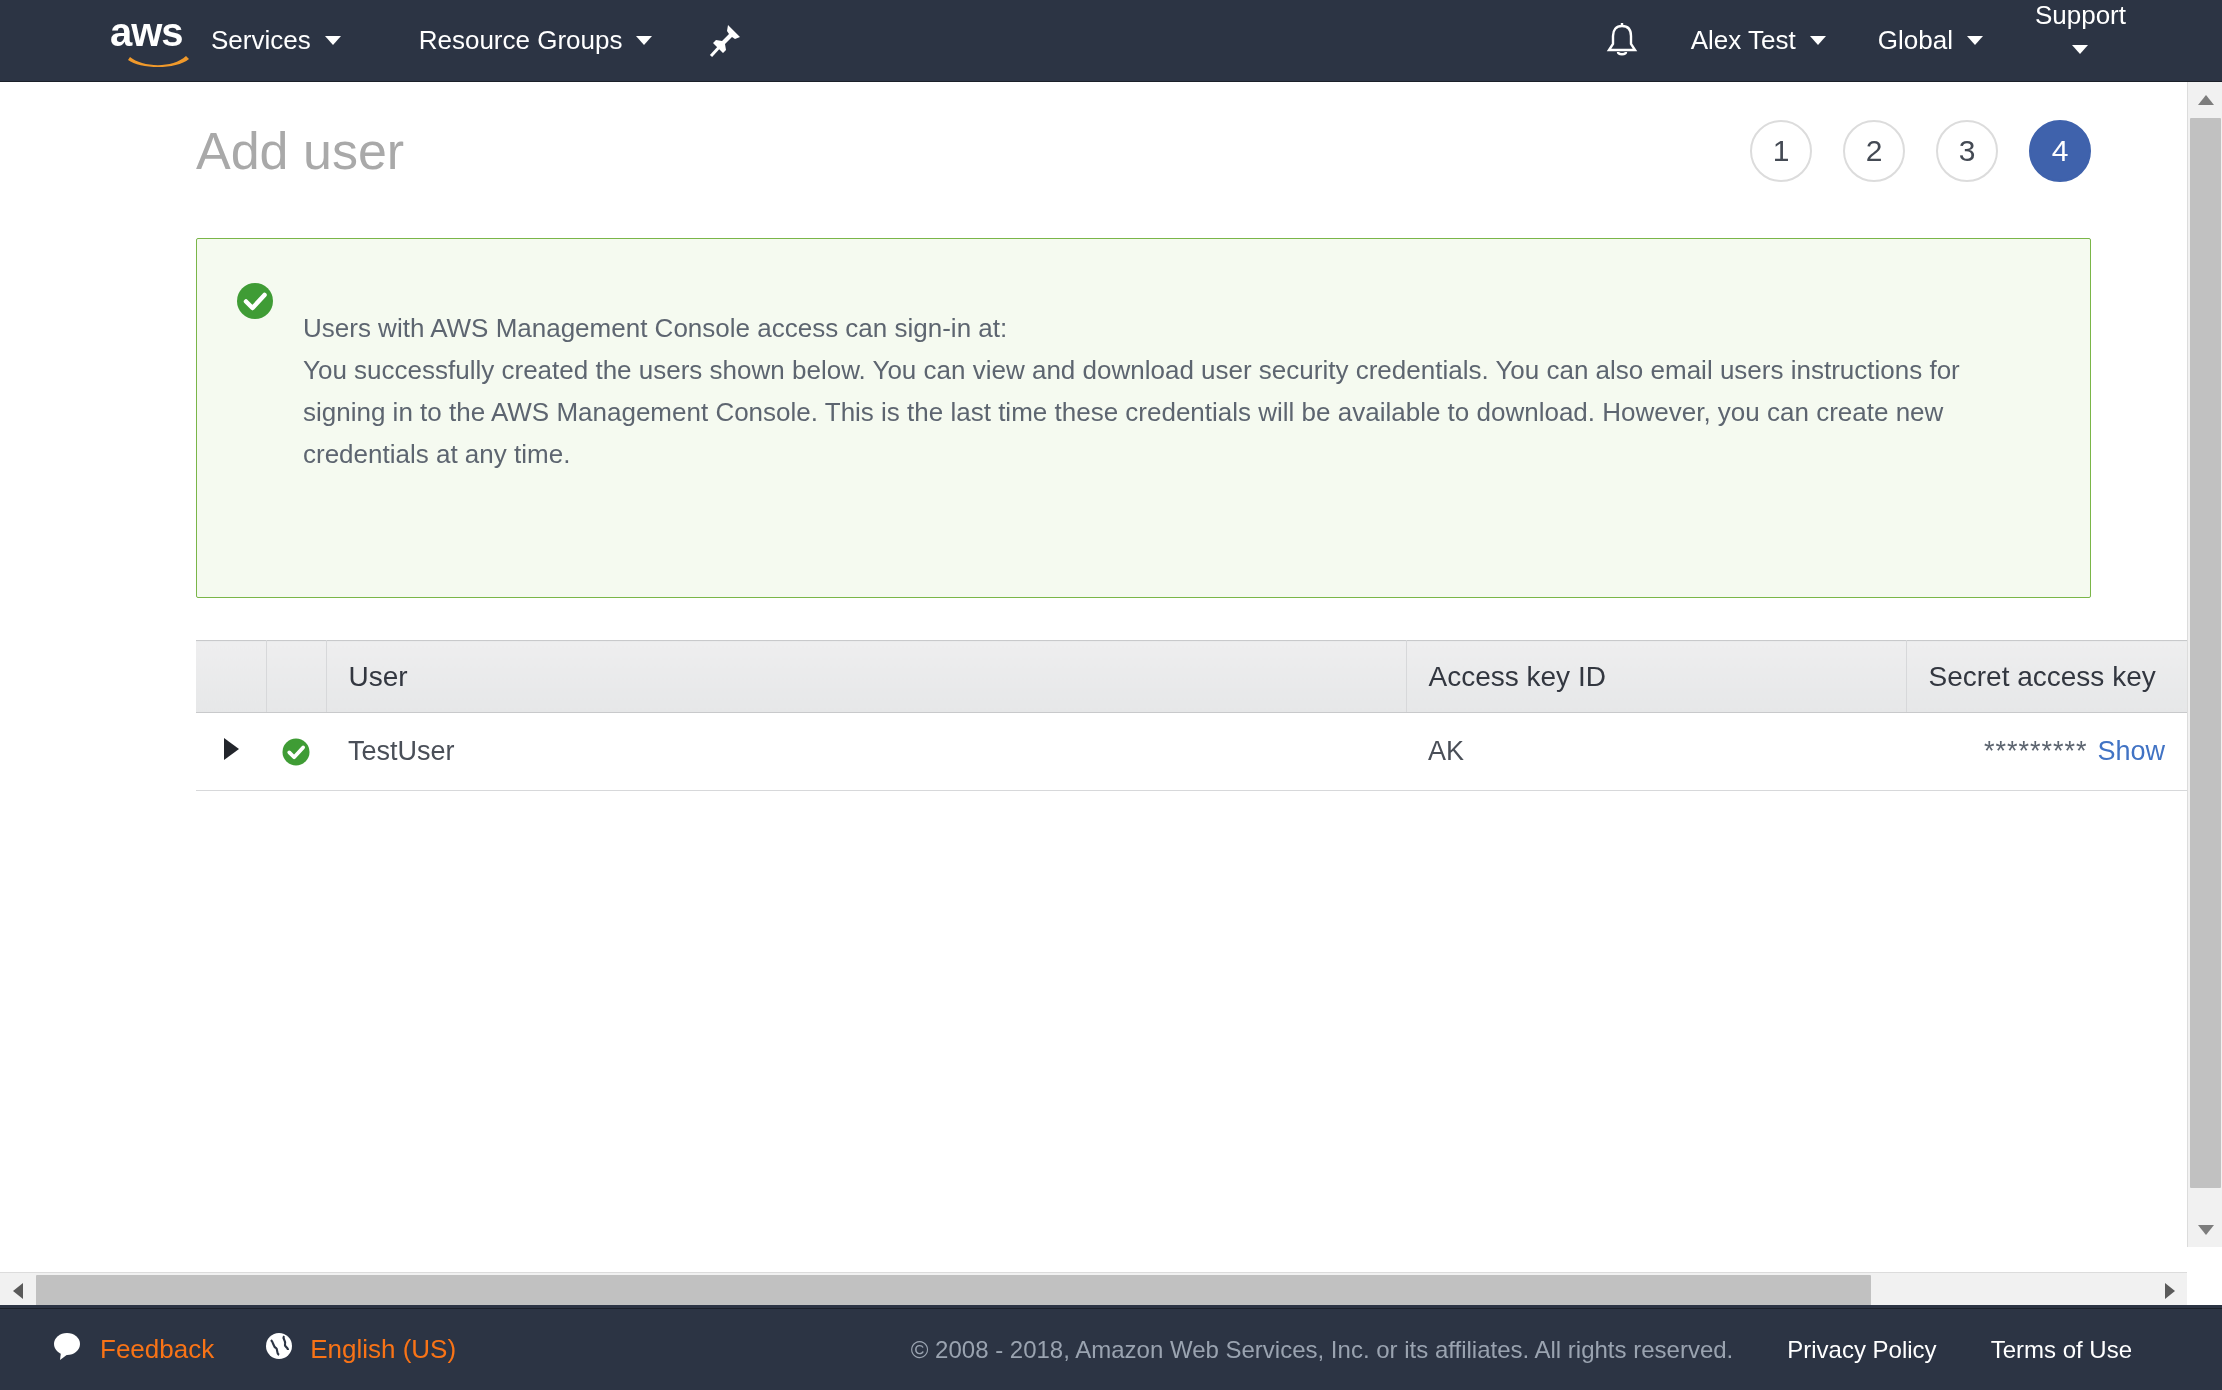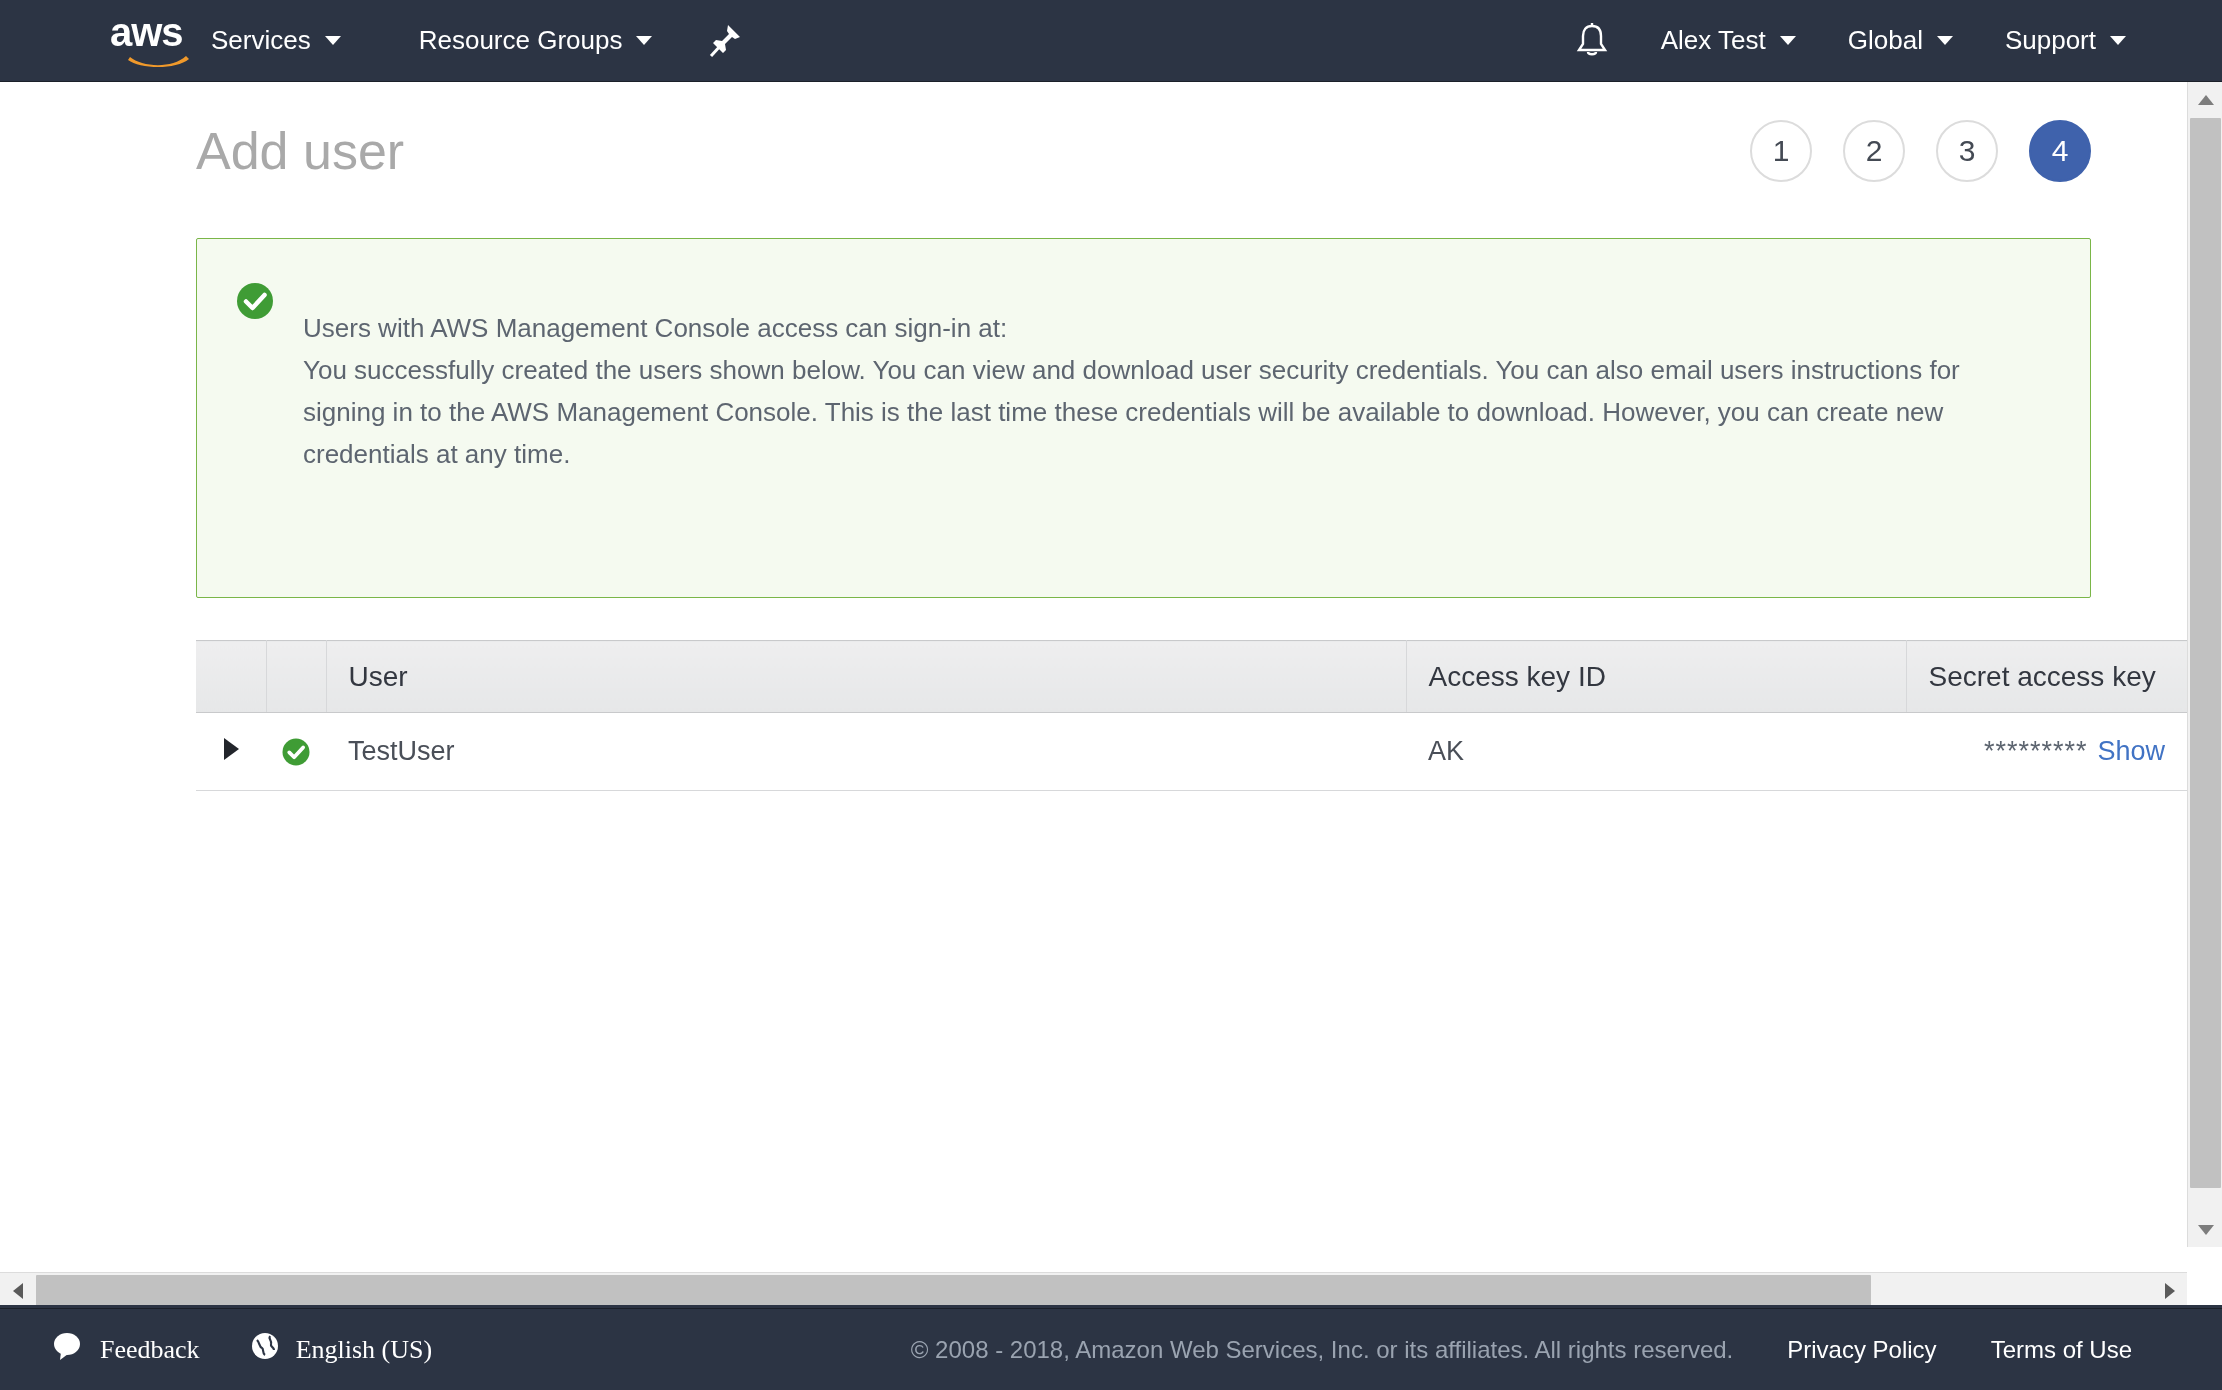--- a/index.html
+++ b/index.html
@@ -39,21 +39,21 @@
     width: 0; height: 0;
     border-left: 8px solid transparent;
     border-right: 8px solid transparent;
     border-top: 9px solid #ffffff;
     display: inline-block;
   }
   .pin-icon { margin-left: 50px; cursor: pointer; display:flex; align-items:center; }
   .nav-right { margin-left: auto; display: flex; align-items: center; }
   .bell-icon { margin-right: 46px; cursor: pointer; display:flex; align-items:center;}
   .nav-right .nav-item { margin-right: 40px; }
-  .nav-right .nav-item:last-child { margin-right: 90px; }
+  .nav-right .nav-item:last-child { margin-right: 90px; flex-direction: column; }
 
   
   .content {
     position: absolute; top: 84px; left: 0;
     width: 2187px; height: 1165px;
     background: #ffffff;
     overflow: hidden;
   }
   .page-head {
     display: flex; align-items: center; justify-content: space-between;
@@ -196,21 +196,21 @@
   .footer {
     position: absolute; left: 0; bottom: 0;
     width: 2222px; height: 82px;
     background: #2c3444;
     display: flex; align-items: center;
     border-top: 1px solid #1b2029;
   }
   .footer-left { display: flex; align-items: center; margin-left: 52px; }
   .f-item {
     display: flex; align-items: center; gap: 16px;
-    color: #ffffff; font-size: 26px; cursor: pointer; margin-right: 50px; font-family: Liberation Serif, serif;
+    color: #f97316; font-size: 26px; cursor: pointer; margin-right: 50px;
   }
   .footer-right {
     margin-left: auto; display: flex; align-items: center; gap: 54px;
     margin-right: 90px;
   }
   .copy { color: #9aa3b0; font-size: 24px; }
   .f-link { color: #ffffff; font-size: 24px; cursor: pointer; }
   .thin-line {
     position: absolute; left: 0; bottom: 82px;
     width: 2222px; height: 3px; background: #2c3444;

